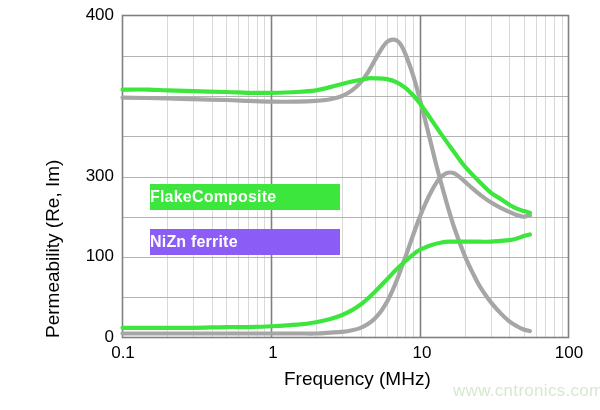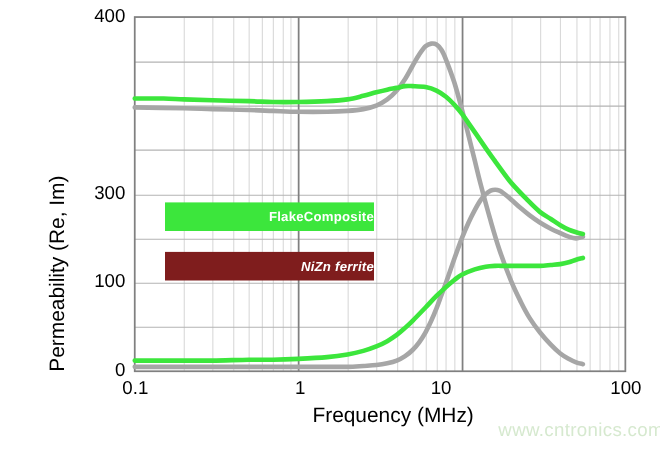--- a/index.html
+++ b/index.html
@@ -21,26 +21,26 @@
     left:26px; top:338px;
   }
   #xlabel{ left:268px; top:368px; }
   .tick-label{
     position:absolute;font-size:17px;color:#000;
     text-align:center;white-space:nowrap;
   }
   .ytick{ text-align:right; width:62px; }
   .legend-box{
     position:absolute;
-    display:flex;align-items:center;justify-content:flex-end;
-    font-size:12px;font-weight:bold;color:#ffffff;
+    display:flex;align-items:center;justify-content:flex-start;
+    font-size:16px;font-weight:bold;color:#ffffff;
     letter-spacing:0.2px;
   }
   #legend-flake{ background:#3ce63c; }
-  #legend-nizn{ background:#7f1d1d;font-style:italic; }
+  #legend-nizn{ background:#8b5cf6; }
   #watermark{
     position:absolute;left:437px;top:381px;
     font-size:17px;color:#d6e9cf;
     letter-spacing:0.3px;white-space:nowrap;
   }
   svg{display:block;}
 </style>
 </head>
 <body>
 
@@ -95,21 +95,21 @@
       </g>
   </svg>
 
   <div class="tick-label ytick" style="left:36px;top:5px;">400</div>
   <div class="tick-label ytick" style="left:36px;top:166px;">300</div>
   <div class="tick-label ytick" style="left:36px;top:246px;">100</div>
   <div class="tick-label ytick" style="left:36px;top:327px;">0</div>
 
   <div class="tick-label" style="left:86px;top:343px;width:42px;">0.1</div>
   <div class="tick-label" style="left:236px;top:343px;width:42px;">1</div>
-  <div class="tick-label" style="left:364px;top:343px;width:42px;">10</div>
+  <div class="tick-label" style="left:385px;top:343px;width:42px;">10</div>
   <div class="tick-label" style="left:532px;top:343px;width:42px;">100</div>
 
   <div class="axis-title" id="ylabel">Permeability (Re, Im)</div>
   <div class="axis-title" id="xlabel">Frequency (MHz)</div>
 
   <div class="legend-box" id="legend-flake" style="left:134px;top:184px;width:190px;height:26px;">
     <span>FlakeComposite</span>
   </div>
   <div class="legend-box" id="legend-nizn" style="left:134px;top:229px;width:190px;height:26px;">
     <span>NiZn ferrite</span>

